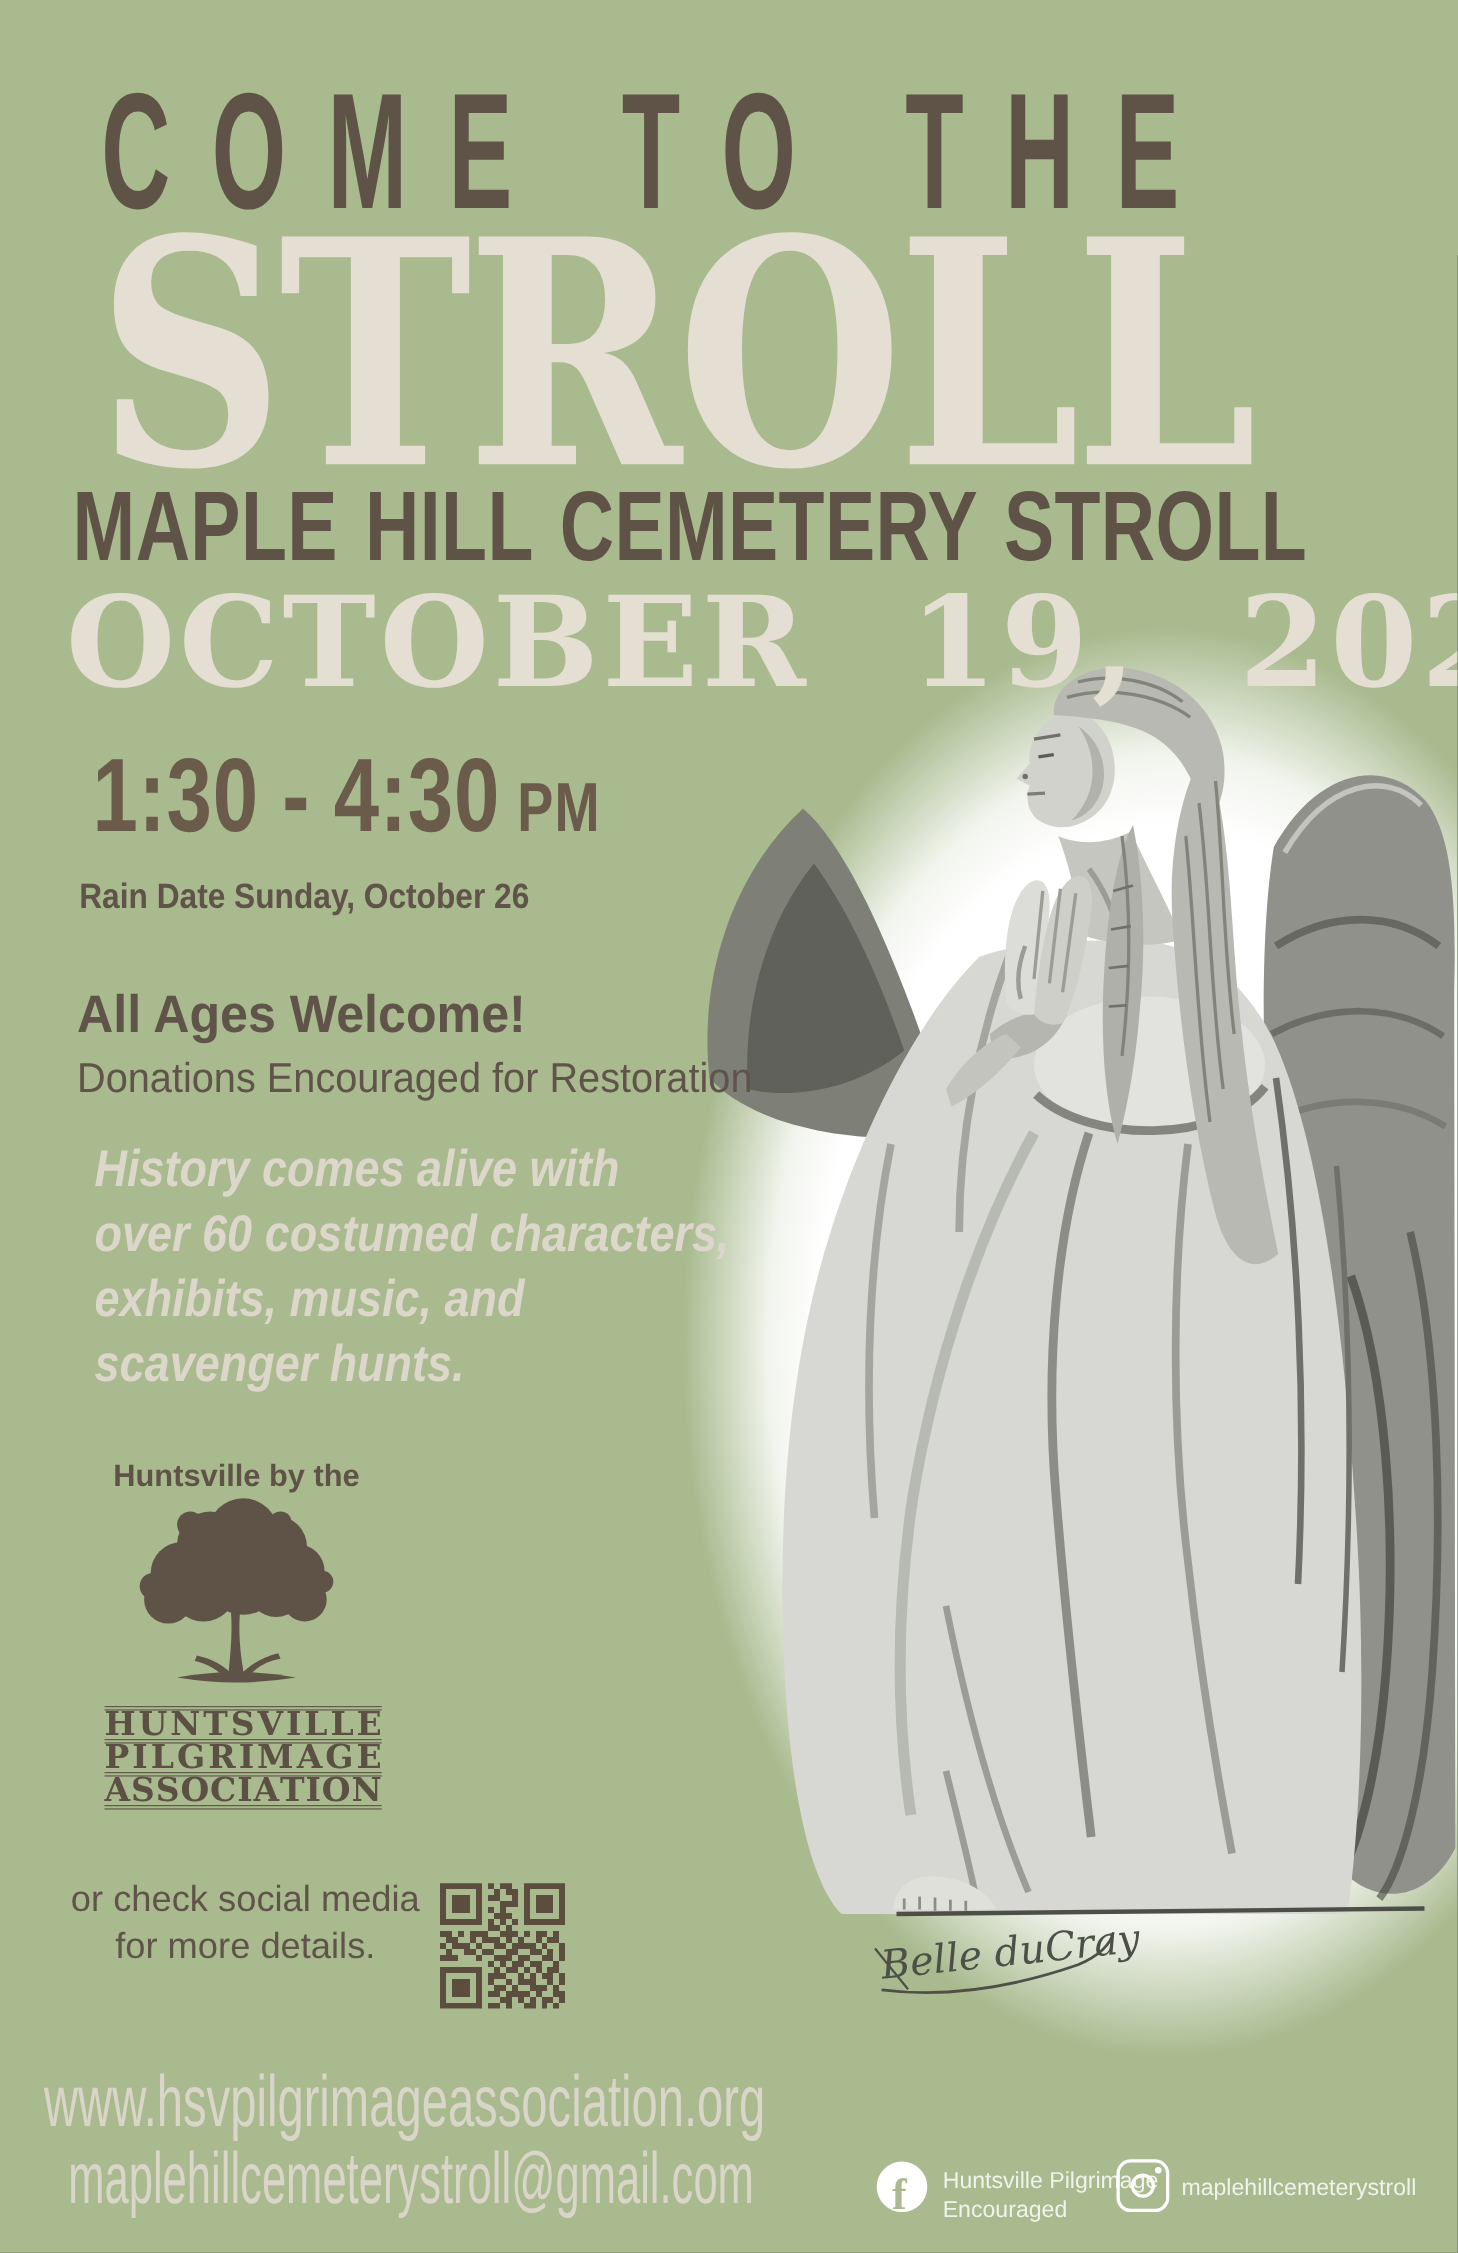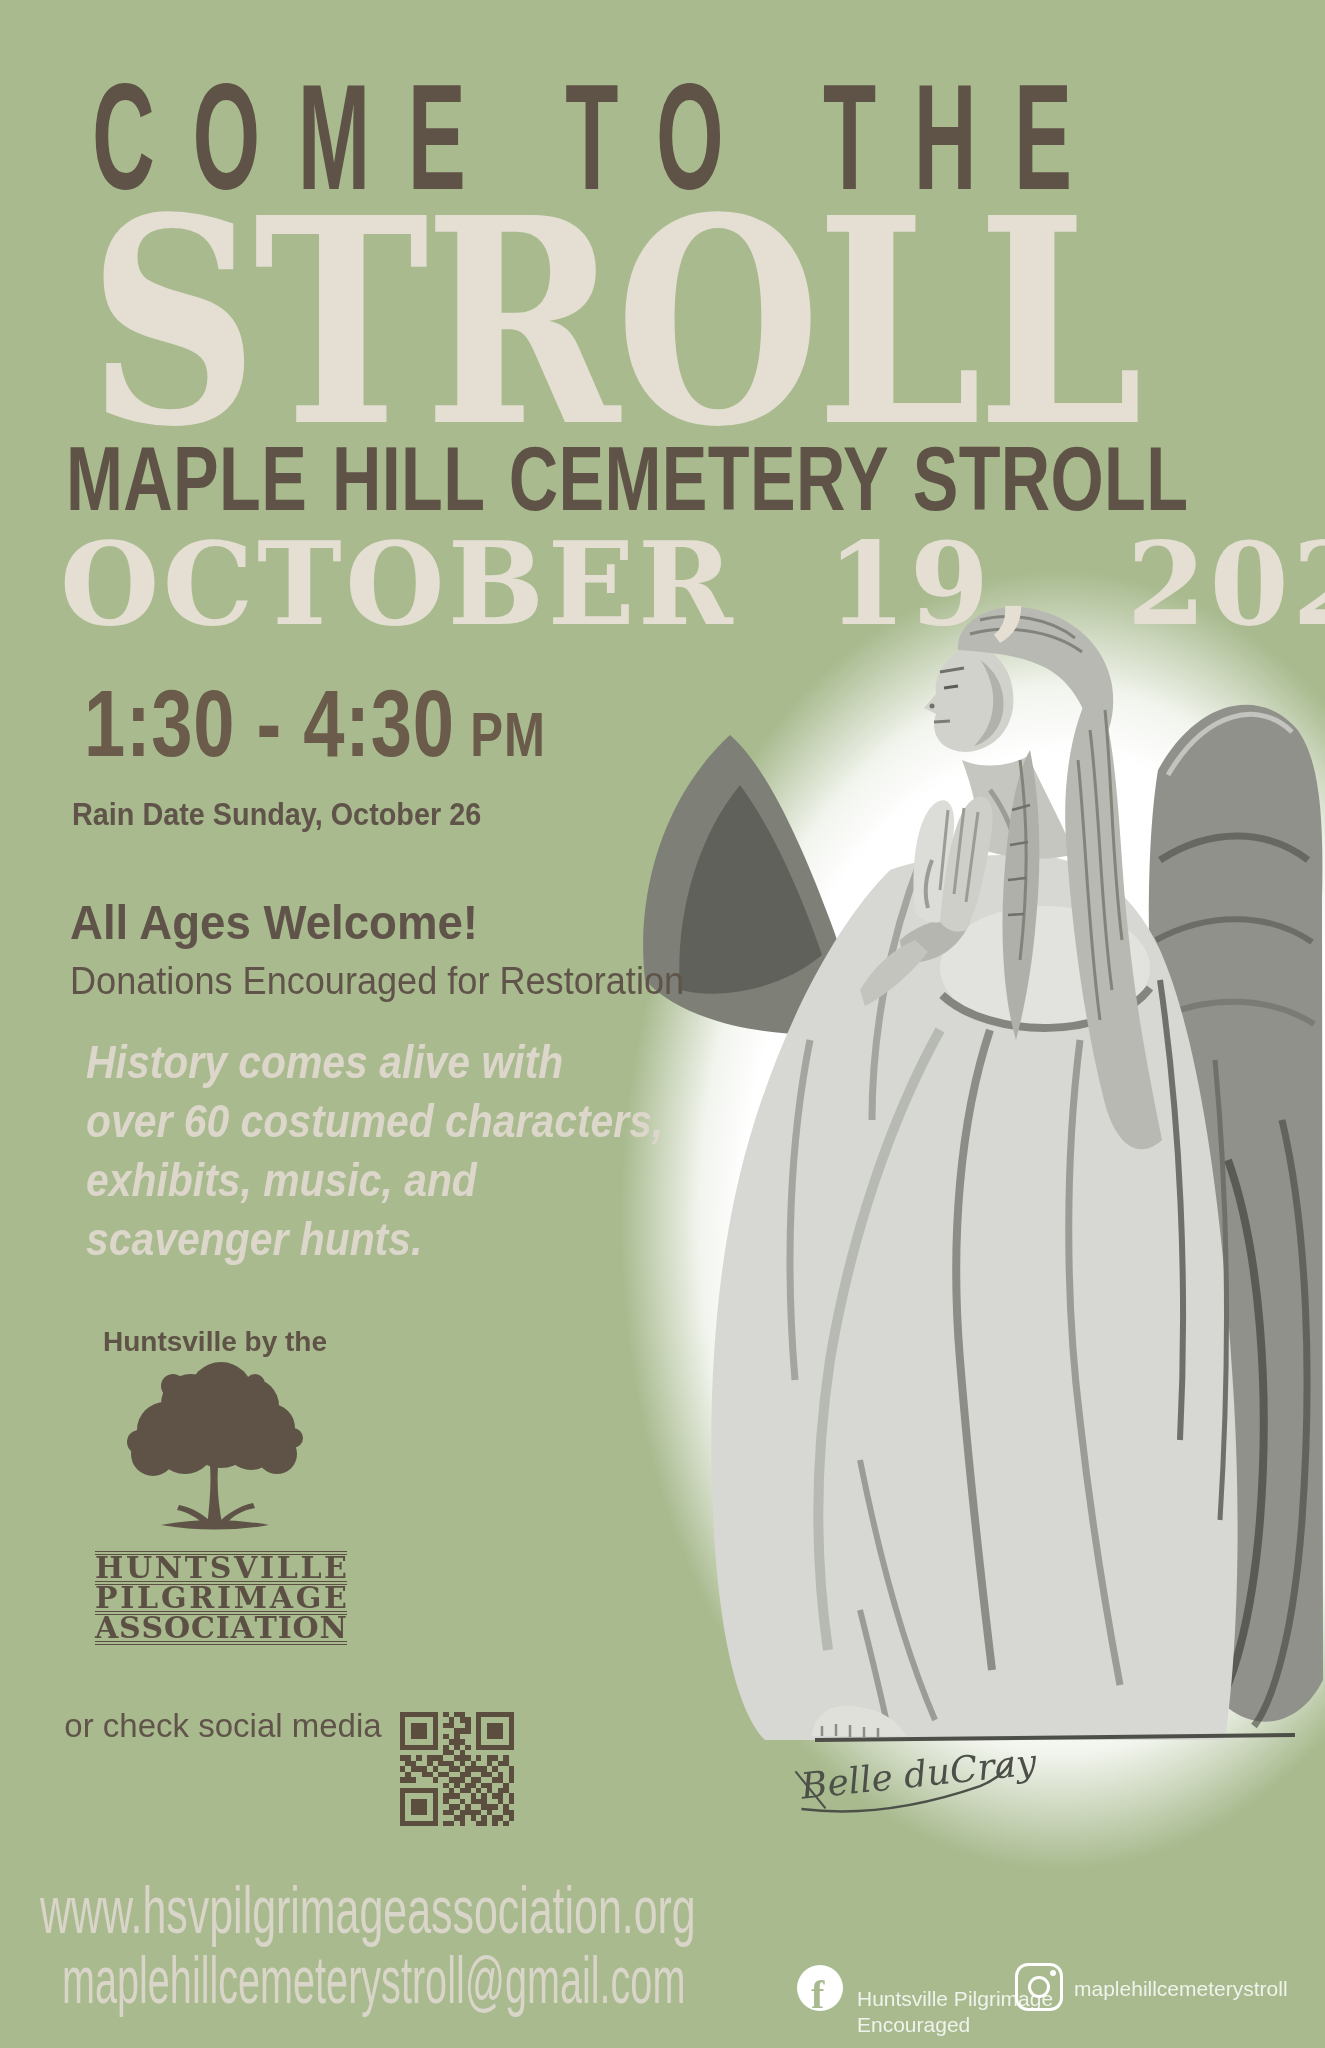--- a/index.html
+++ b/index.html
@@ -44,21 +44,21 @@
   .scan-block{left:58px; top:1704px; width:330px; text-align:center; font-size:33px; line-height:43px; font-weight:400; color:#60544a;}
   .qr{left:400px; top:1712px; width:114px; height:114px;}
   .qr svg{width:114px; height:114px; display:block; shape-rendering:crispEdges;}
   .qr rect{fill:#5c4e3f;}
 
   .site{left:40px; top:1877px; font-size:66px; line-height:1; font-weight:400; color:#d9d5c9; transform:scaleX(0.65); transform-origin:0 0; white-space:nowrap;}
   .email{left:62px; top:1947px; font-size:66px; line-height:1; font-weight:400; color:#d9d5c9; transform:scaleX(0.60); transform-origin:0 0; white-space:nowrap;}
 
   .fb-icon{left:797px; top:1965px; width:46px; height:46px; border-radius:50%; background:#ffffff; overflow:hidden;}
   .fb-f{position:absolute; left:14px; top:6px; font-size:40px; font-weight:bold; color:#a8ba8e; font-family:"Liberation Serif", serif;}
-  .fb-label{left:857px; top:1970px; font-size:21px; line-height:26px; color:rgba(255,255,255,0.82);margin-top:16px;}
+  .fb-label{left:857px; top:1970px; font-size:21px; line-height:26px; color:rgba(255,255,255,0.82);}
   .ig-icon{left:1015px; top:1963px; width:42px; height:42px; border:3.5px solid #ffffff; border-radius:13px;}
   .ig-lens{position:absolute; left:10px; top:10px; width:16px; height:16px; border:3.5px solid #ffffff; border-radius:50%;}
   .ig-dot{position:absolute; right:4px; top:4px; width:6px; height:6px; border-radius:50%; background:#ffffff;}
   .ig-label{left:1074px; top:1978px; font-size:21px; line-height:1; color:rgba(255,255,255,0.82);}
 
   .statue{left:560px; top:560px; width:765px; height:1280px;}
 </style>
 </head>
 <body>
 
@@ -249,20 +249,21 @@
         <span>A</span>
         <span>T</span>
         <span>I</span>
         <span>O</span>
         <span>N</span>
       </div>
   </div>
 
   <div class="abs scan-block">
     <div>or check social media</div>
+    <div>for more details.</div>
   </div>
   <div class="abs qr">
     <svg viewBox="0 0 21 21" xmlns="http://www.w3.org/2000/svg">
         <rect x="0" y="0" width="1" height="1"></rect>
         <rect x="1" y="0" width="1" height="1"></rect>
         <rect x="2" y="0" width="1" height="1"></rect>
         <rect x="3" y="0" width="1" height="1"></rect>
         <rect x="4" y="0" width="1" height="1"></rect>
         <rect x="5" y="0" width="1" height="1"></rect>
         <rect x="6" y="0" width="1" height="1"></rect>

